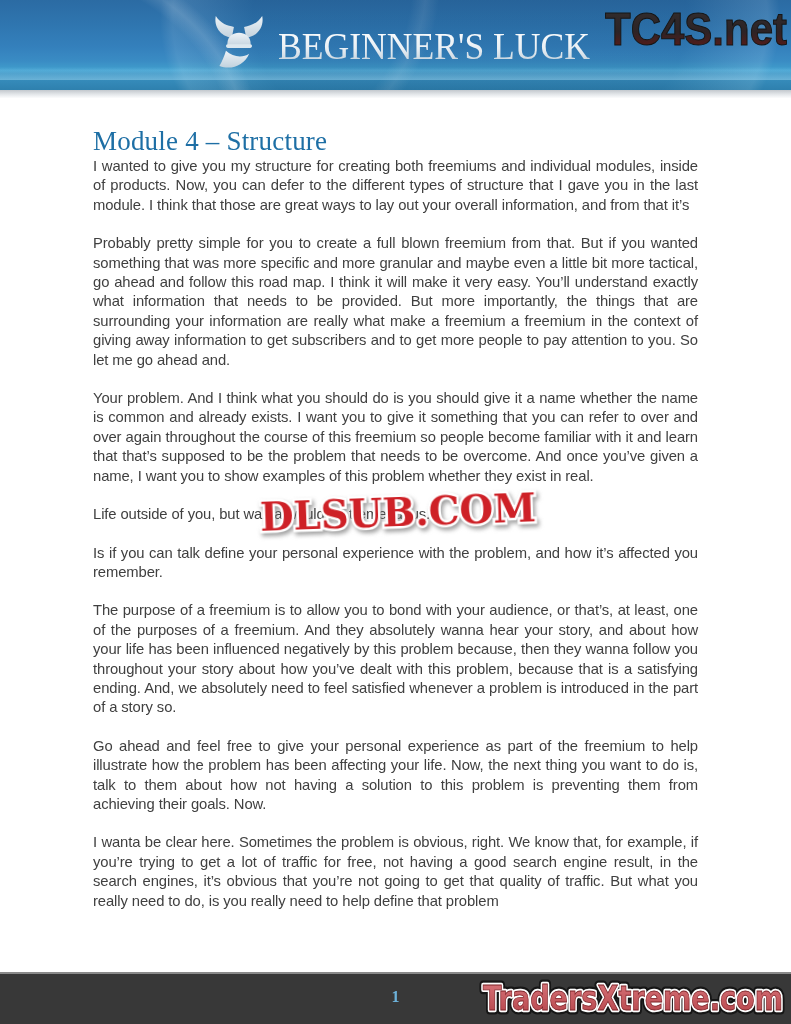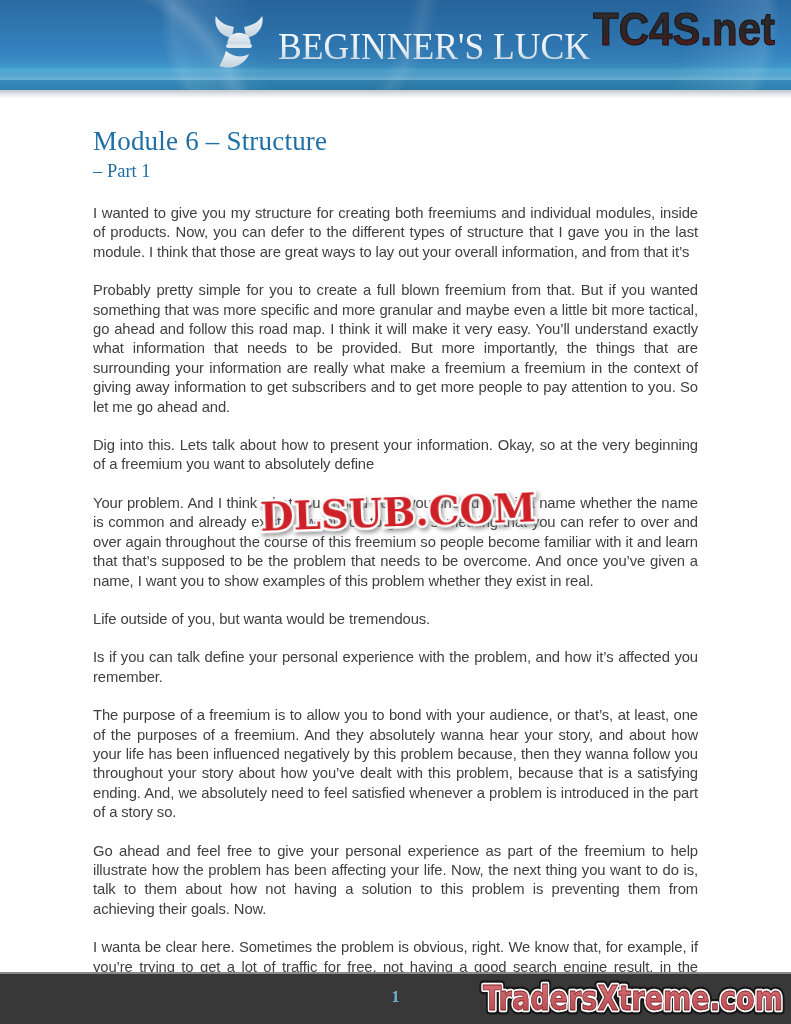--- a/index.html
+++ b/index.html
@@ -30,21 +30,21 @@
     position:absolute;left:0;bottom:10px;width:100%;height:12px;
     background:linear-gradient(180deg, rgba(255,255,255,0.00), rgba(170,225,250,0.45));
   }
 
   .brand{
     position:absolute;left:6px;top:0;width:100%;height:90px;
     display:flex;align-items:center;justify-content:center;gap:10px;
   }
   .brand svg{display:block;}
 
-  .tc4s{position:absolute;right:12px;top:0;}
+  .tc4s{position:absolute;right:0;top:0;}
 
   .banner-shadow{
     position:absolute;top:90px;left:0;width:791px;height:8px;
     background:linear-gradient(180deg,#c3c8cd 0%, #e4e7ea 55%, #fbfcfd 100%);
   }
 
   
   .content{
     position:absolute;top:98px;left:0;width:791px;
     padding:0 93px;box-sizing:border-box;
@@ -133,26 +133,24 @@
             <stop offset="1" stop-color="#6b1812"></stop>
           </linearGradient>
         </defs>
         <text x="2" y="45" font-family="Liberation Sans, sans-serif" font-weight="bold" font-size="46" fill="url(#tcg)" stroke="#151515" stroke-width="1" textLength="182" lengthAdjust="spacingAndGlyphs">TC4S.net</text>
       </svg>
     </div>
   </div>
   <div class="banner-shadow"></div>
 
   <div class="content">
-    <h1 class="doc-title">Module 6 – Structure</h1>
-    <h2 class="doc-subtitle">– Part 1</h2>
+    <h1 class="doc-title">Module 4 – Structure</h1>
     <div class="paragraphs">
         <p>I wanted to give you my structure for creating both freemiums and individual modules, inside of products. Now, you can defer to the different types of structure that I gave you in the last module. I think that those are great ways to lay out your overall information, and from that it’s</p>
         <p>Probably pretty simple for you to create a full blown freemium from that. But if you wanted something that was more specific and more granular and maybe even a little bit more tactical, go ahead and follow this road map. I think it will make it very easy. You’ll understand exactly what information that needs to be provided. But more importantly, the things that are surrounding your information are really what make a freemium a freemium in the context of giving away information to get subscribers and to get more people to pay attention to you. So let me go ahead and.</p>
-        <p>Dig into this. Lets talk about how to present your information. Okay, so at the very beginning of a freemium you want to absolutely define</p>
         <p>Your problem. And I think what you should do is you should give it a name whether the name is common and already exists. I want you to give it something that you can refer to over and over again throughout the course of this freemium so people become familiar with it and learn that that’s supposed to be the problem that needs to be overcome. And once you’ve given a name, I want you to show examples of this problem whether they exist in real.</p>
         <p>Life outside of you, but wanta would be tremendous.</p>
         <p>Is if you can talk define your personal experience with the problem, and how it’s affected you remember.</p>
         <p>The purpose of a freemium is to allow you to bond with your audience, or that’s, at least, one of the purposes of a freemium. And they absolutely wanna hear your story, and about how your life has been influenced negatively by this problem because, then they wanna follow you throughout your story about how you’ve dealt with this problem, because that is a satisfying ending. And, we absolutely need to feel satisfied whenever a problem is introduced in the part of a story so.</p>
         <p>Go ahead and feel free to give your personal experience as part of the freemium to help illustrate how the problem has been affecting your life. Now, the next thing you want to do is, talk to them about how not having a solution to this problem is preventing them from achieving their goals. Now.</p>
         <p>I wanta be clear here. Sometimes the problem is obvious, right. We know that, for example, if you’re trying to get a lot of traffic for free, not having a good search engine result, in the search engines, it’s obvious that you’re not going to get that quality of traffic. But what you really need to do, is you really need to help define that problem</p>
       </div>
   </div>
 
   <div class="watermark">

